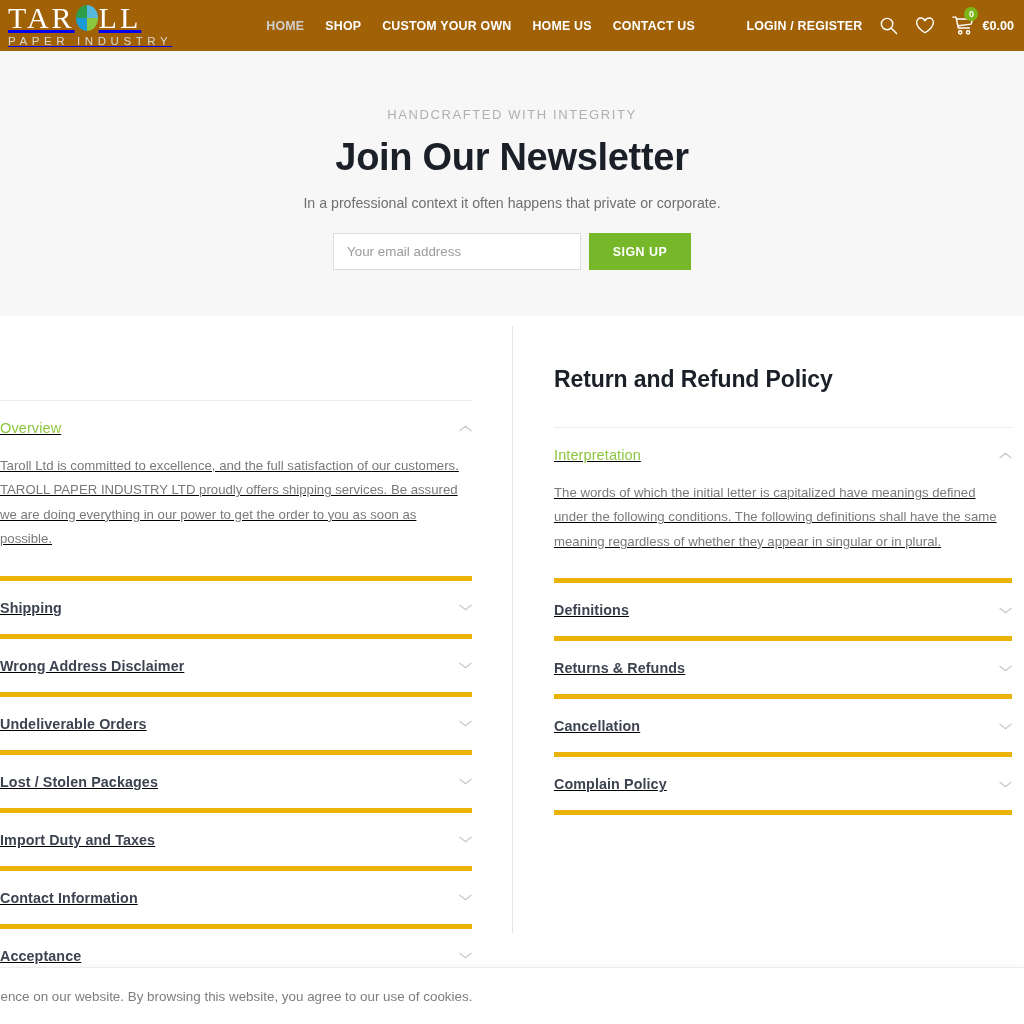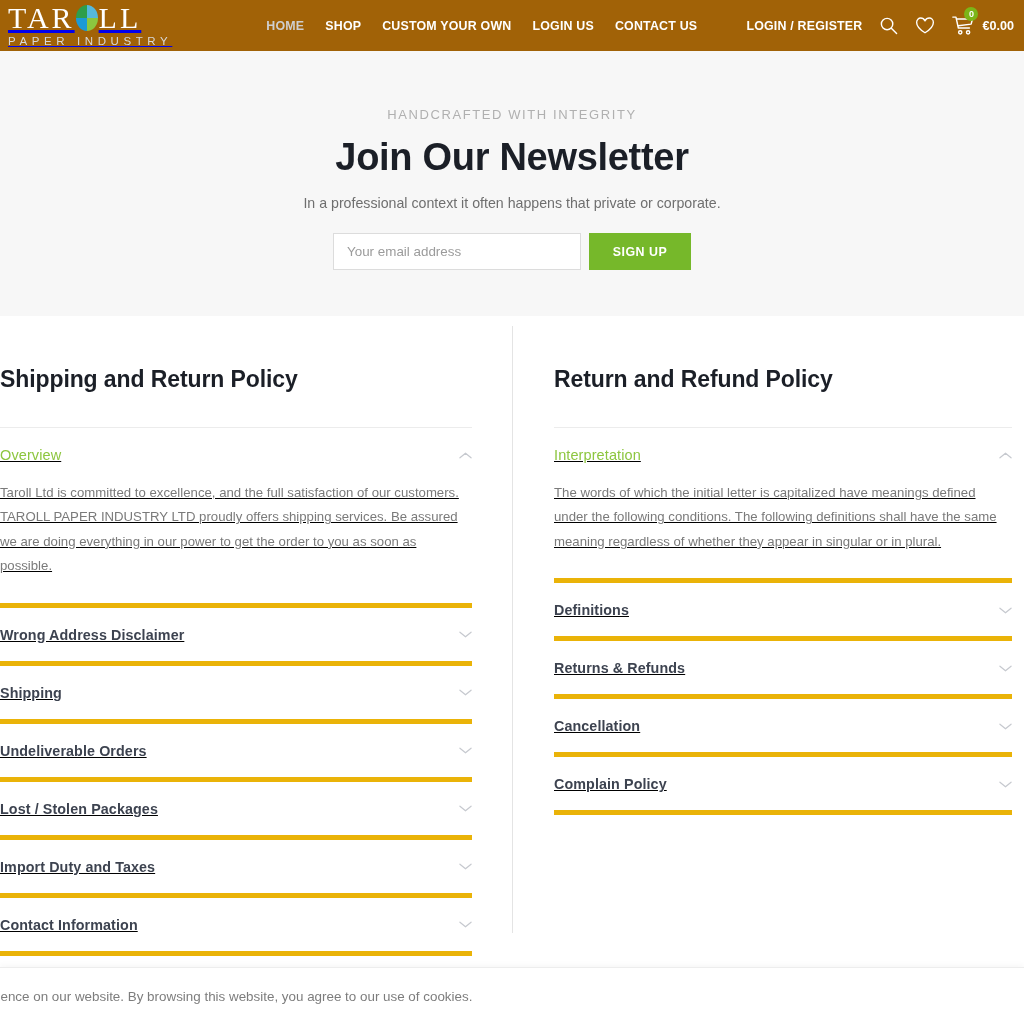--- a/index.html
+++ b/index.html
@@ -286,21 +286,21 @@
         </span>
         <span class="lw-b">LL</span>
       </div>
       <div class="logo-sub">PAPER INDUSTRY</div>
     </a>
 
     <nav class="main-nav">
       <a href="#" class="is-active">HOME</a>
       <a href="#">SHOP</a>
       <a href="#">CUSTOM YOUR OWN</a>
-      <a href="#">LOGIN US</a>
+      <a href="#">HOME US</a>
       <a href="#">CONTACT US</a>
     </nav>
 
     <div class="header-right">
       <a href="#" class="login-link">LOGIN / REGISTER</a>
 
       <span class="hicon">
         <svg width="19" height="19" viewBox="0 0 20 20" fill="none" stroke="#ffffff" stroke-width="1.5">
           <circle cx="8.5" cy="8.5" r="6"></circle>
           <line x1="13" y1="13" x2="18.5" y2="18.5" stroke-linecap="round"></line>
@@ -335,49 +335,48 @@
     <form class="nl-form">
       <input class="nl-input" type="text" placeholder="Your email address" style="">
       <button class="nl-btn" type="submit">SIGN UP</button>
     </form>
   </section>
 
   <section class="policy-area">
     <div class="col-divider"></div>
 
     <div class="policy-col left">
-      <h2 class="policy-title">Shipping and Return Policy</h2>
       <div class="acc-list">
 
         <div class="acc-item open">
           <div class="acc-head">
             <span class="acc-label">Overview</span>
             <span class="acc-chev">
               <svg width="13" height="9" viewBox="0 0 14 9" fill="none" stroke="currentColor" stroke-width="1.3">
                 <path d="M1 7 L7 2 L13 7" stroke-linecap="round" stroke-linejoin="round"></path>
               </svg>
             </span>
           </div>
           <div class="acc-body">Taroll Ltd is committed to excellence, and the full satisfaction of our customers. TAROLL PAPER INDUSTRY LTD   proudly offers shipping services. Be assured we are doing everything in our power to get the order to you as soon as possible.</div>
         </div>
 
         <div class="acc-item">
           <div class="acc-head">
+            <span class="acc-label">Shipping</span>
+            <span class="acc-chev">
+              <svg width="13" height="9" viewBox="0 0 14 9" fill="none" stroke="currentColor" stroke-width="1.3">
+                <path d="M1 2 L7 7 L13 2" stroke-linecap="round" stroke-linejoin="round"></path>
+              </svg>
+            </span>
+          </div>
+        </div>
+
+        <div class="acc-item">
+          <div class="acc-head">
             <span class="acc-label">Wrong Address Disclaimer</span>
-            <span class="acc-chev">
-              <svg width="13" height="9" viewBox="0 0 14 9" fill="none" stroke="currentColor" stroke-width="1.3">
-                <path d="M1 2 L7 7 L13 2" stroke-linecap="round" stroke-linejoin="round"></path>
-              </svg>
-            </span>
-          </div>
-        </div>
-
-        <div class="acc-item">
-          <div class="acc-head">
-            <span class="acc-label">Shipping</span>
             <span class="acc-chev">
               <svg width="13" height="9" viewBox="0 0 14 9" fill="none" stroke="currentColor" stroke-width="1.3">
                 <path d="M1 2 L7 7 L13 2" stroke-linecap="round" stroke-linejoin="round"></path>
               </svg>
             </span>
           </div>
         </div>
 
         <div class="acc-item">
           <div class="acc-head">

